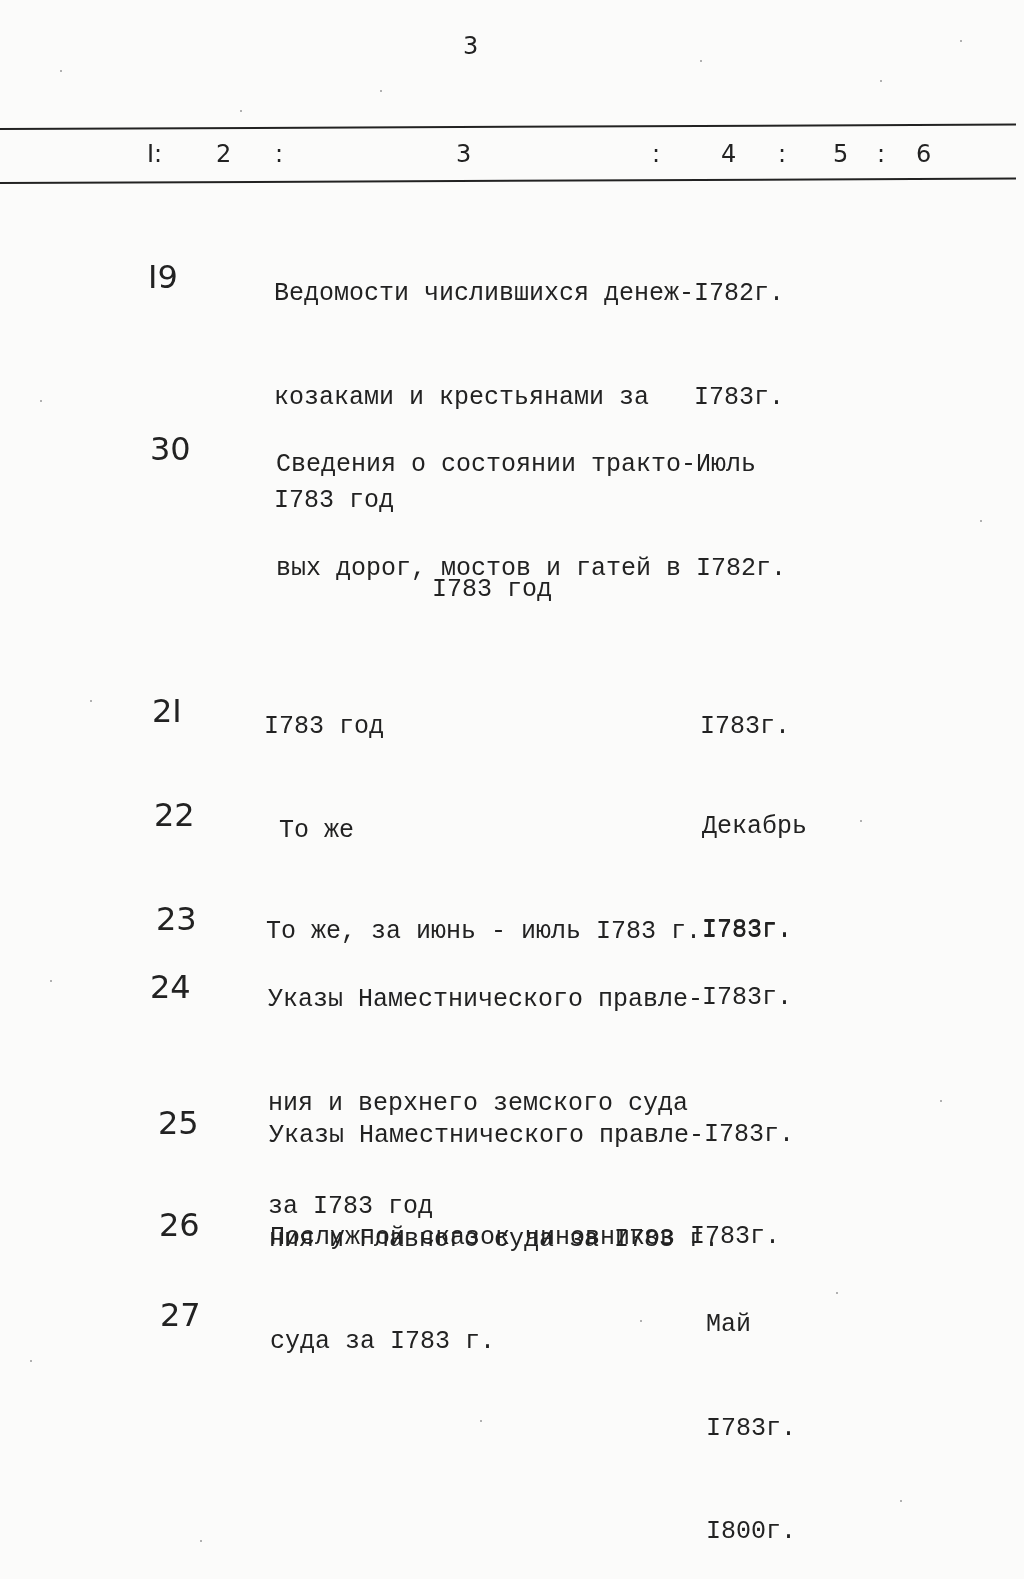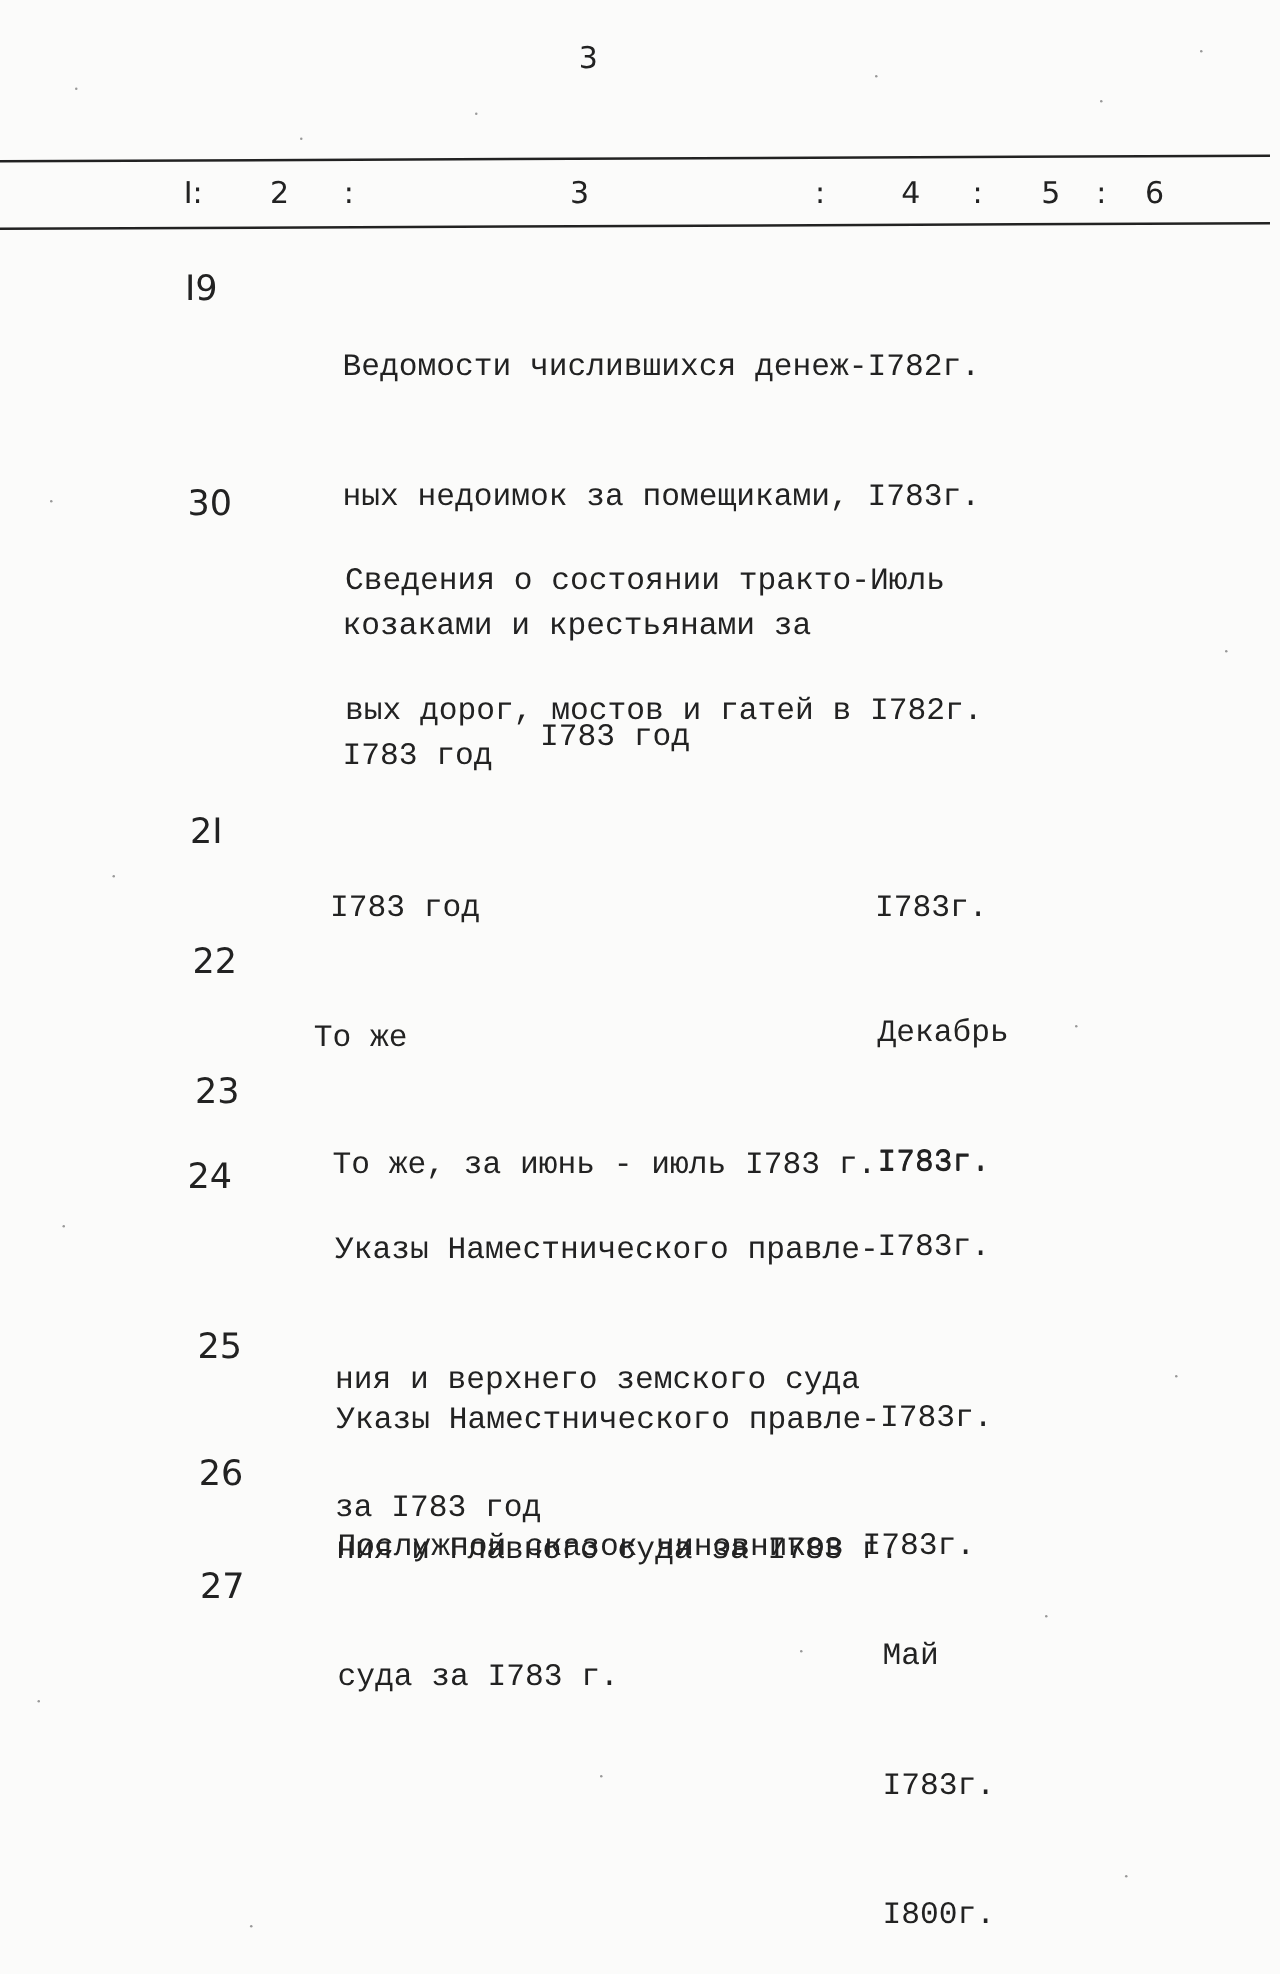--- a/index.html
+++ b/index.html
@@ -7,21 +7,21 @@
       width: 1024px; height: 1579px; position: relative; overflow: hidden;
       background: #fbfbfa;
       font-family: "Liberation Mono", "DejaVu Sans Mono", monospace;
       color: #222;
     }
     .abs { position: absolute; white-space: nowrap; }
     .t { font-size: 25px; line-height: 34.5px; }
     .page-num { font-family: "DejaVu Sans", sans-serif; font-size: 24px; left: 463px; top: 32px; }
     .rule { position: absolute; left: 0; height: 2px; background: #222; }
     .hdr { font-family: "DejaVu Sans", sans-serif; font-size: 24px; top: 140px; }
-    .num { font-family: "DejaVu Sans", sans-serif; font-size: 28px; }
+    .num { font-family: "DejaVu Sans", sans-serif; font-size: 32px; margin-top: 44px; }
     .section { font-size: 25px; }
     .desc { white-space: pre; }
     .date { white-space: pre; }
     .speck { position: absolute; width: 2px; height: 2px; background: #999; border-radius: 1px; }
   </style>
 </head>
 <body>
 
 <div>
   <div class="abs page-num">3</div>
@@ -38,21 +38,20 @@
     <span class="abs hdr" style="left:833px">5</span>
     <span class="abs hdr" style="left:877px">:</span>
     <span class="abs hdr" style="left:916px">6</span>
   </div>
   <div class="rule" style="top:182px; width:1016px; transform:rotate(-0.25deg); transform-origin:left;"></div>
 
   <div>
     <span class="abs num" style="left:148px; top:214px">I9</span>
     <div class="abs t desc" style="left:274px; top:208px">
       <div>Ведомости числившихся денеж-</div>
-      <div>ных недоимок за помещиками,</div>
       <div>козаками и крестьянами за</div>
       <div>I783 год</div>
     </div>
     <div class="abs t date" style="left:694px; top:208px">
       <div>I782г.</div>
       <div>I783г.</div>
     </div>
   </div>
 
   <div>
@@ -74,21 +73,21 @@
     <div class="abs t desc" style="left:264px; top:641px">
       <div>I783 год</div>
     </div>
     <div class="abs t date" style="left:700px; top:641px">
       <div>I783г.</div>
     </div>
   </div>
 
   <div>
     <span class="abs num" style="left:154px; top:752px">22</span>
-    <div class="abs t desc" style="left:251px; top:745px">
+    <div class="abs t desc" style="left:279px; top:745px">
       <div>То же</div>
     </div>
     <div class="abs t date" style="left:702px; top:741px">
       <div>Декабрь</div>
       <div>I783г.</div>
     </div>
   </div>
 
   <div>
     <span class="abs num" style="left:156px; top:856px">23</span>

